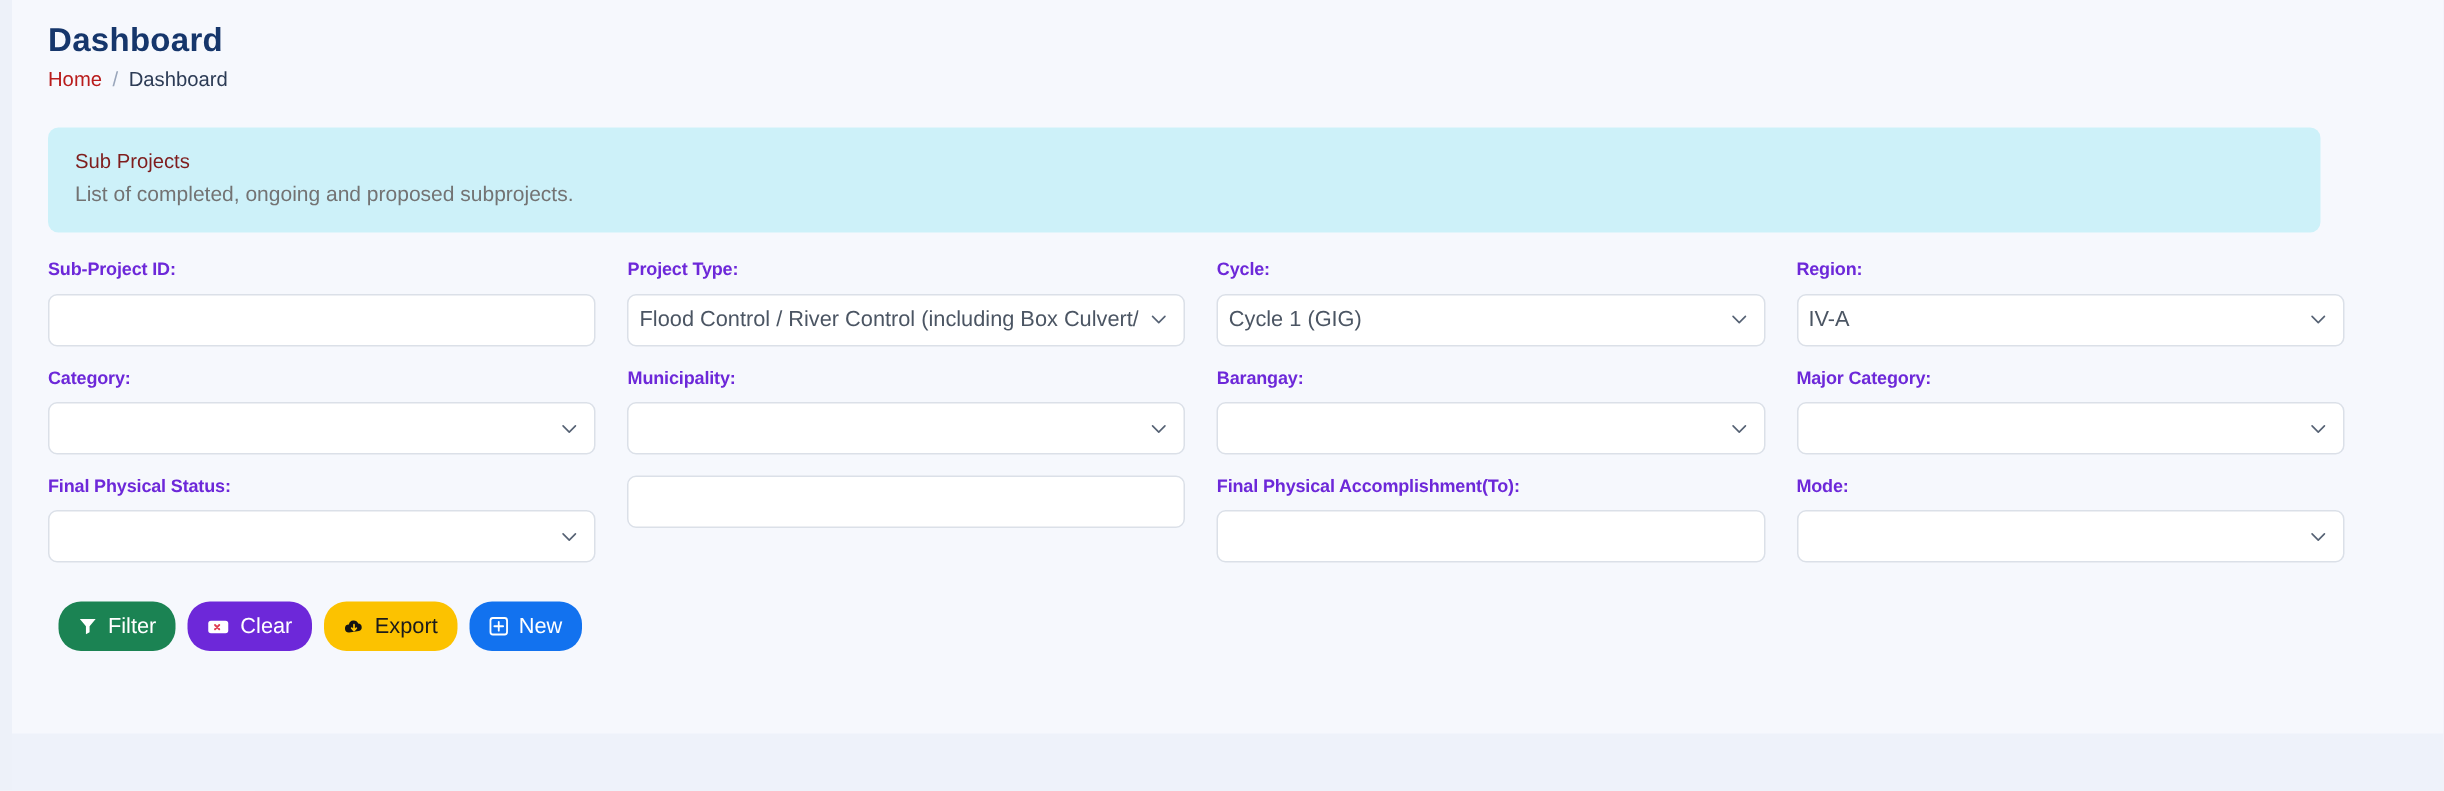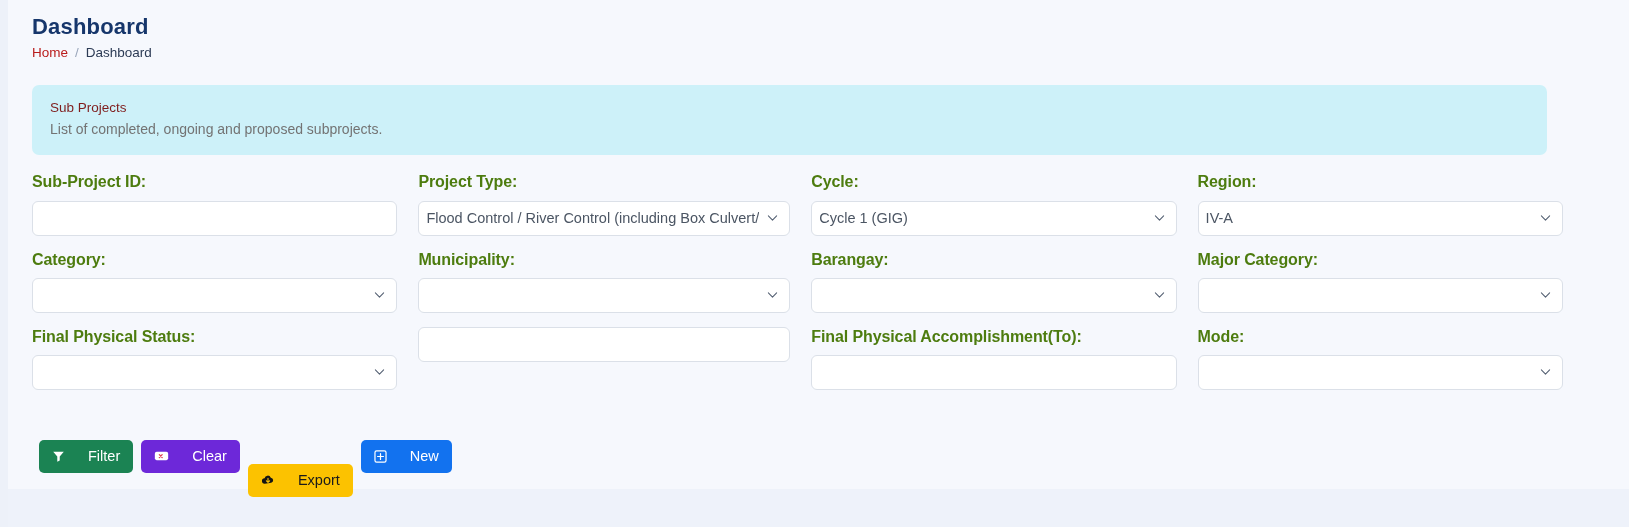--- a/index.html
+++ b/index.html
@@ -75,23 +75,23 @@
   .filter-grid {
     margin: 17px 0 0 0;
     padding: 0 66px 0 24px;
     display: grid;
     grid-template-columns: repeat(4, 1fr);
     column-gap: 21px;
     row-gap: 14px;
   }
   .field { display: flex; flex-direction: column; }
   .field-label {
-    font-size: 16px;
+    font-size: 12px;
     font-weight: bold;
-    color: #4d7c0f;
+    color: #6d28d9;
     margin-bottom: 9px;
     line-height: 1.2;
     letter-spacing: -.1px;
   }
   .control {
     height: 35px;
     border: 1px solid #dbe0e8;
     border-radius: 6px;
     background: #ffffff;
     font-size: 14.5px;
@@ -125,36 +125,36 @@
   .btn-row {
     margin: 26px 0 0 0;
     padding-left: 31px;
     display: flex;
     align-items: center;
     gap: 8px;
   }
   .btn {
     display: inline-flex;
     align-items: center;
-    gap: 23px;
+    gap: 7px;
     border: none;
-    border-radius: 5px;
+    border-radius: 15px;
     height: 33px;
     padding: 0 13px;
     font-size: 14.5px;
     color: #ffffff;
     cursor: pointer;
     font-family: "Liberation Sans", sans-serif;
     line-height: 1;
   }
   .btn .bi { display: inline-flex; align-items: center; }
   .btn .bi svg { display: block; }
   .btn-filter { background: #1b8353; }
   .btn-clear  { background: #6d28d9; }
-  .btn-export { background: #fcc200; color: #1b1b1b; margin-top: 48px; }
+  .btn-export { background: #fcc200; color: #1b1b1b; }
   .btn-new    { background: #1272ef; }
 </style>
 </head>
 <body>
 
 <div class="page">
   <div class="edge-strip"></div>
 
   <div class="page-header">
     <div class="page-title">Dashboard</div>

